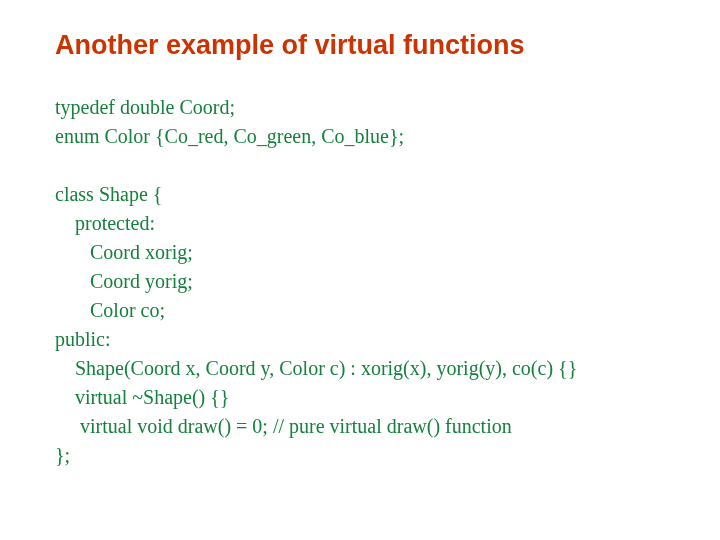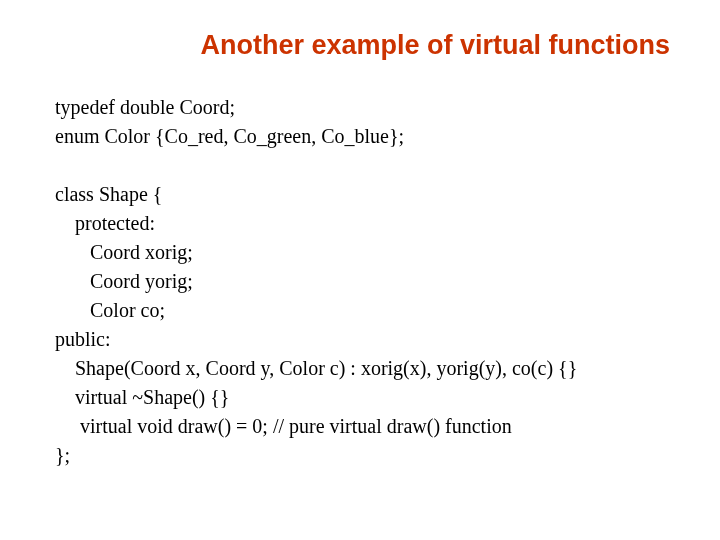--- a/index.html
+++ b/index.html
@@ -15,28 +15,28 @@
     width: 720px;
     height: 540px;
     box-sizing: border-box;
     padding: 30px 50px 30px 55px;
   }
   .title {
     font-family: Arial, Helvetica, sans-serif;
     font-weight: bold;
     font-size: 27px;
     color: #cc3300;
-    text-align: right;
+    text-align: left;
     margin: 0 0 32px 0;
   }
   .code-block {
     font-size: 20px;
     line-height: 1.45;
     white-space: pre;
-    color: #000000;
+    color: #15803d;
   }
 </style>
 </head>
 <body>
 
 <div class="slide">
   <h1 class="title">Another example of virtual functions</h1>
   <div class="code-block"><span>typedef double Coord;</span>
 <span>enum Color {Co_red, Co_green, Co_blue};</span>
 <span></span>

